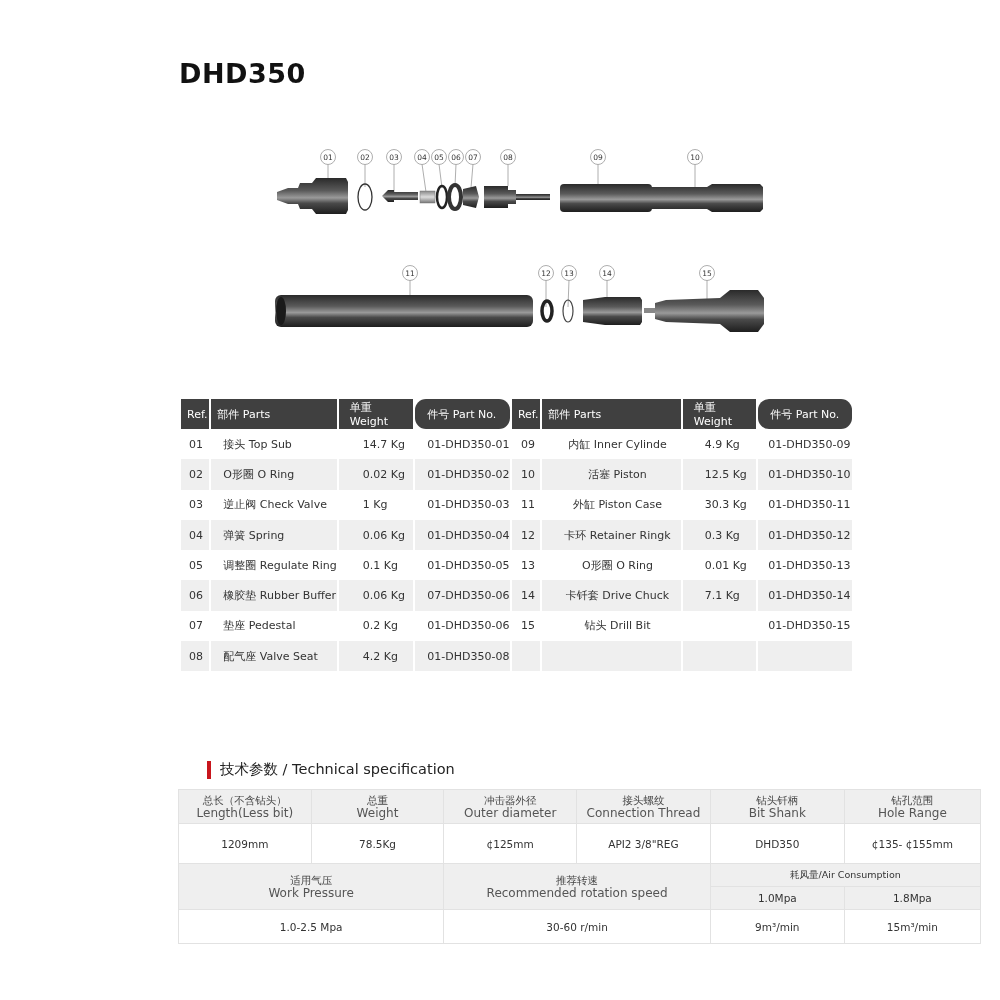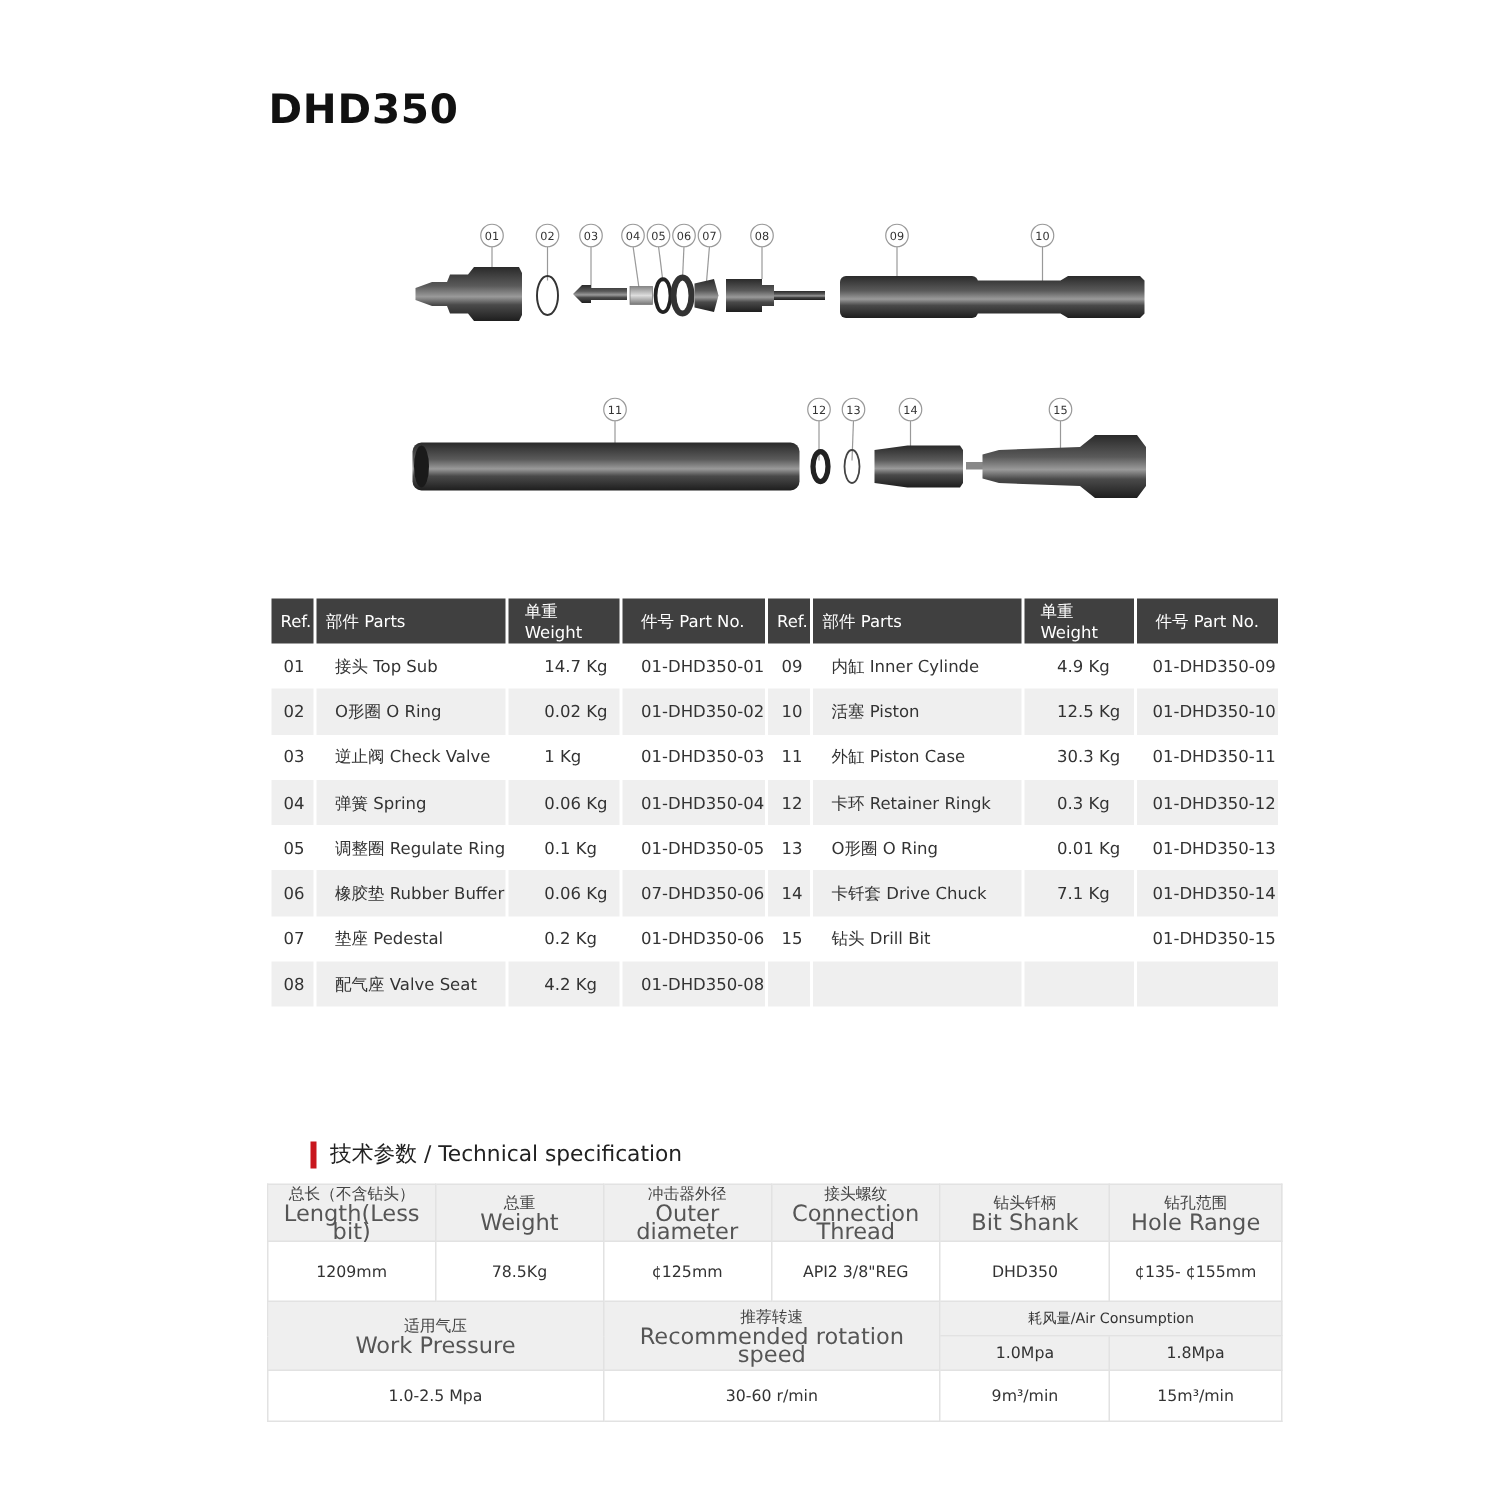--- a/index.html
+++ b/index.html
@@ -9,43 +9,43 @@
   .title { position: absolute; left: 179px; top: 58px; font-size: 27px; font-weight: bold; color: #111; letter-spacing: 0.5px; font-family: "DejaVu Sans", sans-serif; }
 
   .diagram { position: absolute; left: 250px; top: 140px; width: 540px; height: 230px; }
   .diagram svg { width: 540px; height: 230px; display: block; }
 
   
   .parts { position: absolute; left: 179px; top: 399px; width: 675px; border-collapse: separate; border-spacing: 2px 0; font-size: 11px; }
   .parts th { background: #404040; color: #fff; font-weight: normal; height: 30px; text-align: left; padding-left: 6px; font-size: 11px; }
   .parts th.c-ref { padding-left: 6px; }
   .parts th.c-w { text-align: left; padding-left: 11px; }
-  .parts th.c-pn { text-align: left; padding-left: 12px; }
+  .parts th.c-pn { text-align: left; padding-left: 12px; border-radius: 11px; }
   .parts td { height: 30.3px; color: #333; padding-left: 8px; white-space: nowrap; }
   .parts tr.alt td { background: #efefef; }
   .parts td.c-ref { width: 30px; }
   .parts td.c-parts { width: 125px; padding-left: 12px; }
   .parts td.c-w { width: 82px; padding-left: 24px; }
   .parts td.c-pn { width: 95px; padding-left: 12px; }
   .parts td.r-ref { width: 30px; padding-left: 9px; }
-  .parts td.r-parts { width: 156px; padding-left: 12px; }
+  .parts td.r-parts { width: 156px; padding-left: 12px; text-align: center; }
   .parts td.r-w { width: 82px; padding-left: 22px; }
   .parts td.r-pn { width: 95px; padding-left: 10px; }
 
   
   .sec-head { position: absolute; left: 179px; top: 760px; display: flex; align-items: center; margin-left: 28px; }
   .sec-bar { width: 4px; height: 18px; background: #c8161d; margin-right: 9px; }
   .sec-title { font-size: 14.5px; color: #222; }
 
   
-  .spec { position: absolute; left: 178px; top: 789px; width: 677px; border: 1px solid #d9d9d9; border-collapse: collapse; font-size: 10px; text-align: center; }
+  .spec { position: absolute; left: 178px; top: 789px; width: 803px; border: 1px solid #d9d9d9; border-collapse: collapse; font-size: 10px; text-align: center; }
   .spec td { border: 1px solid #e2e2e2; color: #333; }
   .spec .hdr { background: #efefef; }
   .spec .hdr .zh { font-size: 10.5px; color: #444; line-height: 13px; }
-  .spec .hdr .en { font-size: 15px; color: #555; line-height: 12px; }
+  .spec .hdr .en { font-size: 12px; color: #555; line-height: 12px; }
   .spec .val { height: 40px; font-size: 10.5px; }
   .spec .h1 { height: 34px; }
   .spec .sub { height: 23px; font-size: 10.5px; }
   .spec .ac { height: 23px; font-size: 9.5px; }
 </style>
 </head>
 <body>
 
 <div class="title">DHD350</div>
 

